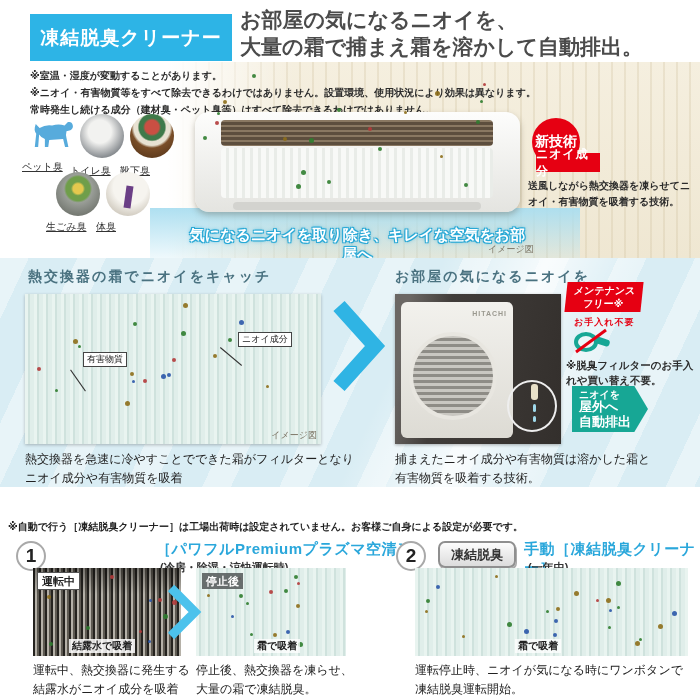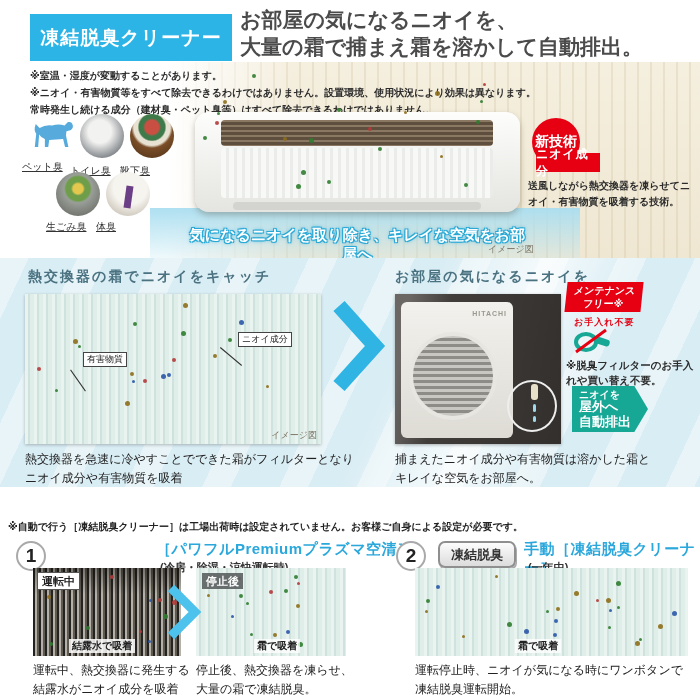--- a/index.html
+++ b/index.html
@@ -257,21 +257,21 @@
       <line x1="4" y1="24" x2="34" y2="2" stroke="#e60012" stroke-width="3"></line>
     </svg>
     <div class="abs maint-note">※脱臭フィルターのお手入れや買い替え不要。</div>
     <div class="abs exhaust">
       <span class="l1">ニオイを</span>
       <span class="l2">屋外へ</span>
       <span class="l2">自動排出</span>
     </div>
     <div class="abs caption" style="left:395px;top:192px">
       <div>捕まえたニオイ成分や有害物質は溶かした霜と</div>
-      <div>キレイな空気をお部屋へ。</div>
+      <div>有害物質を吸着する技術。</div>
     </div>
   </div>
 
   <div class="abs band-note">※自動で行う［凍結脱臭クリーナー］は工場出荷時は設定されていません。お客様ご自身による設定が必要です。</div>
 
   <div class="abs sec-modes">
 
     <div class="abs numcircle" style="left:16px;top:6px">
       <span>1</span>
     </div>

